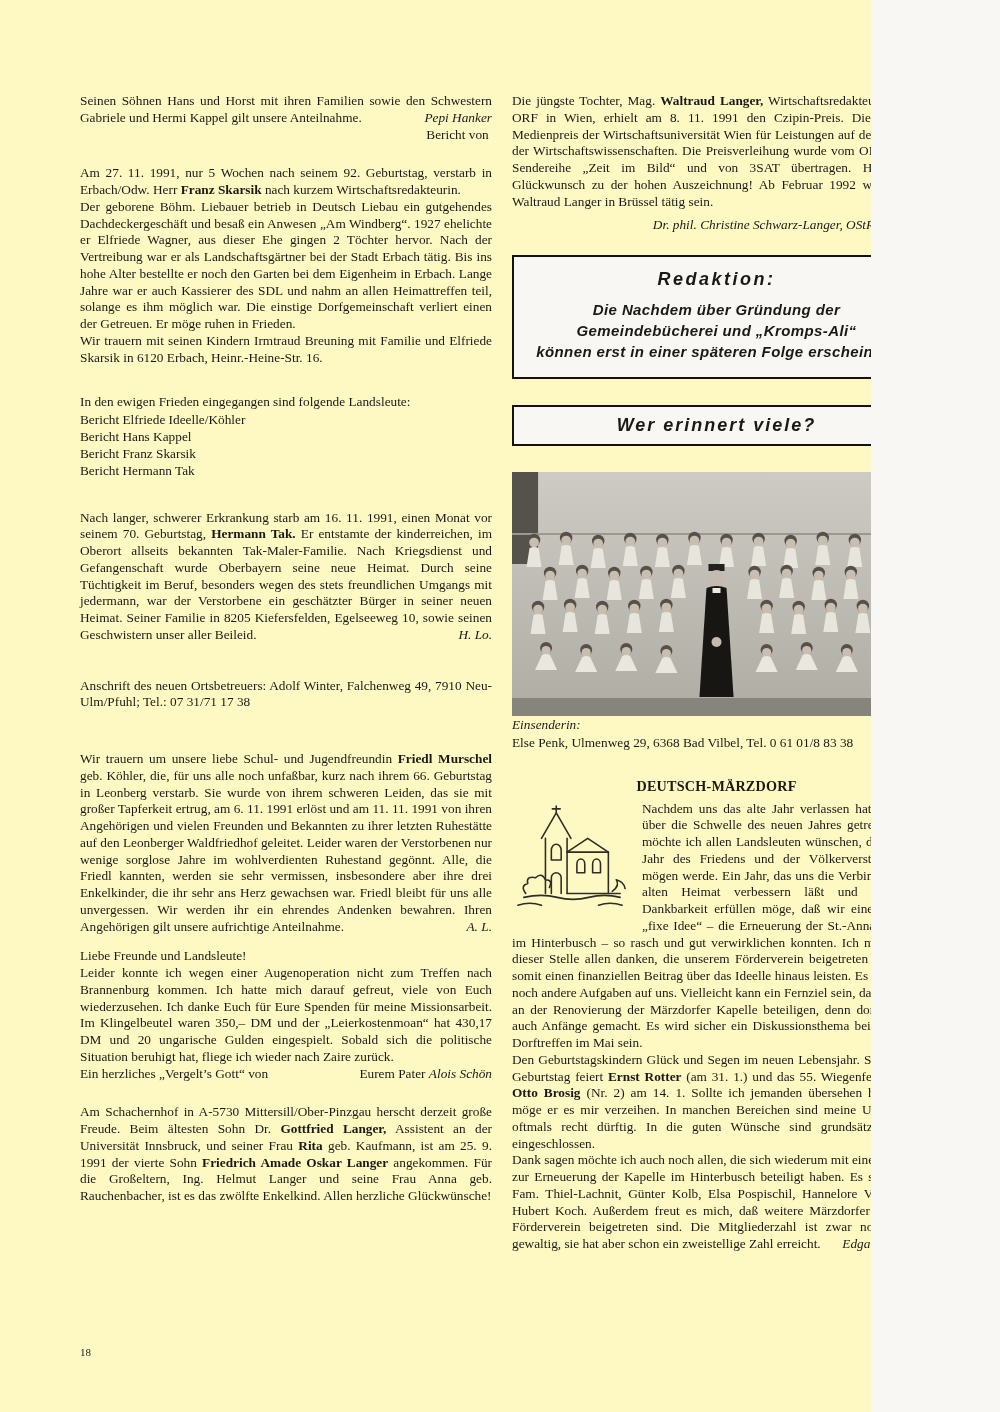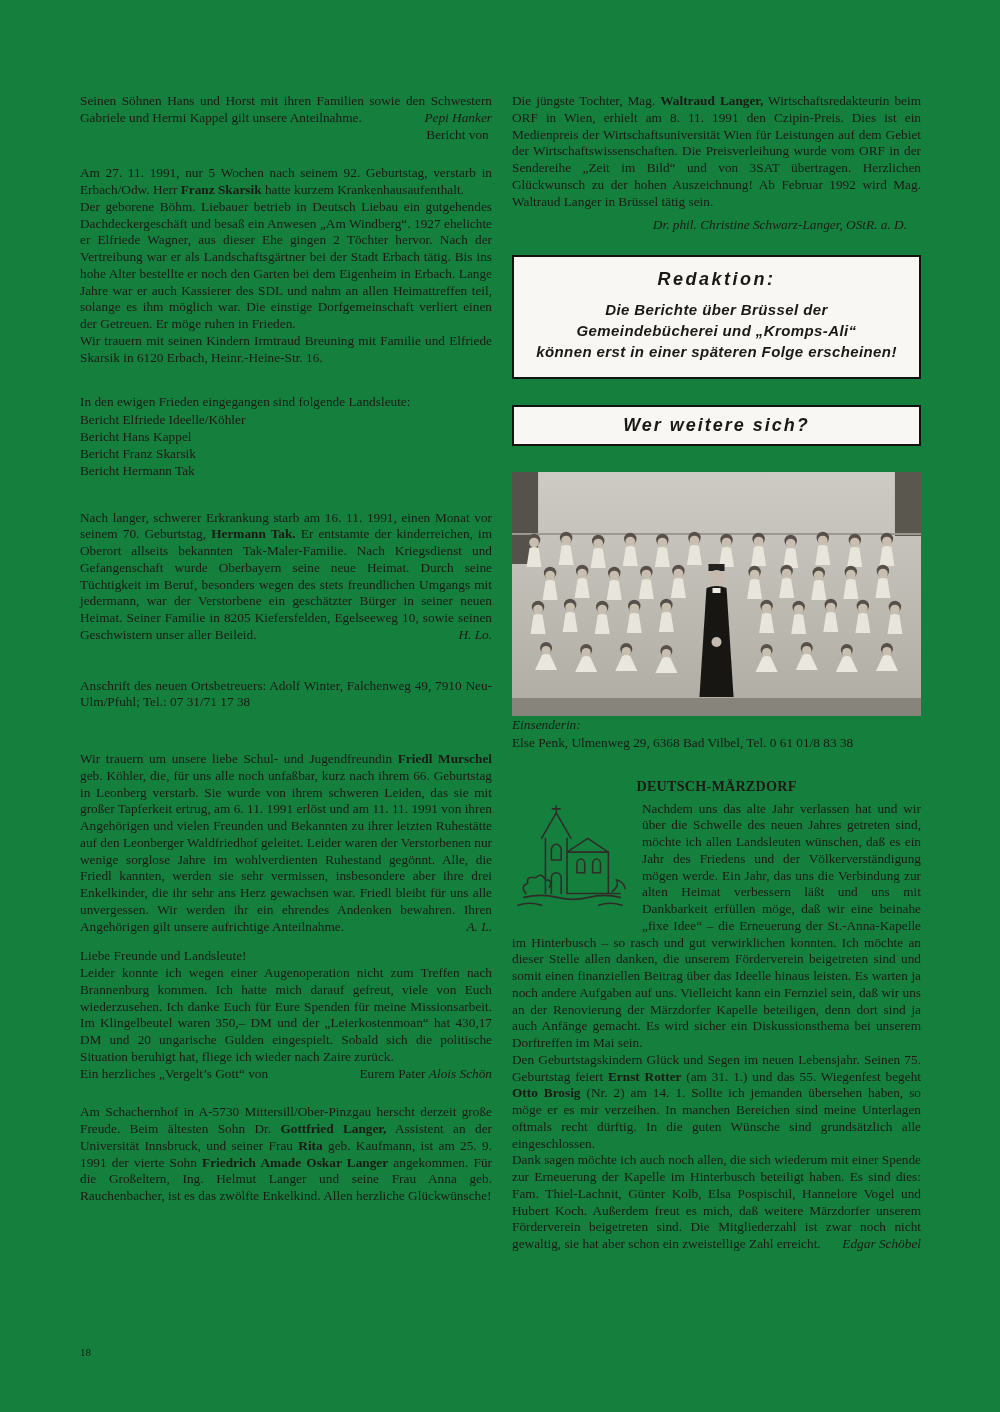--- a/index.html
+++ b/index.html
@@ -1,23 +1,23 @@
 <!DOCTYPE html>
 <html lang="de"><head>
 <meta charset="utf-8">
 <style>
   * { box-sizing: border-box; }
   html, body { margin: 0; padding: 0; }
   body { background: #f8f7f3; }
 
   .page {
     position: relative;
-    width: 1000px;
+    width: 871px;
     height: 1412px;
-    background: #15803d;
+    background: #fef9c3;
     font-family: "Liberation Serif", serif;
     color: #1b1916;
     overflow: hidden;
   }
 
   .col { position: absolute; top: 93px; }
   .col-left  { left: 80px;  width: 412px; }
   .col-right { left: 512px; width: 409px; }
 
   .para {
@@ -98,21 +98,21 @@
 </style>
 </head>
 <body>
 
 <div class="page">
 
   <section class="col col-left">
 
     <p class="para g22"><span>Seinen Söhnen Hans und Horst mit ihren Familien sowie den Schwestern Gabriele und Hermi Kappel gilt unsere Anteilnahme. </span><span class="i fr">Pepi Hanker</span><span class="fr">Bericht von&nbsp;</span></p>
 
-    <p class="para"><span>Am 27. 11. 1991, nur 5 Wochen nach seinem 92. Geburtstag, verstarb in Erbach/Odw. Herr </span><span class="b">Franz Skarsik</span><span> hatte kurzem Krankenhausaufenthalt.</span></p>
+    <p class="para"><span>Am 27. 11. 1991, nur 5 Wochen nach seinem 92. Geburtstag, verstarb in Erbach/Odw. Herr </span><span class="b">Franz Skarsik</span><span> nach kurzem Wirtschaftsredakteurin.</span></p>
 
     <p class="para"><span>Der geborene Böhm. Liebauer betrieb in Deutsch Liebau ein gutgehendes Dachdeckergeschäft und besaß ein Anwesen „Am Windberg“. 1927 ehelichte er Elfriede Wagner, aus dieser Ehe gingen 2 Töchter hervor. Nach der Vertreibung war er als Landschaftsgärtner bei der Stadt Erbach tätig. Bis ins hohe Alter bestellte er noch den Garten bei dem Eigenheim in Erbach. Lange Jahre war er auch Kassierer des SDL und nahm an allen Heimattreffen teil, solange es ihm möglich war. Die einstige Dorfgemeinschaft verliert einen der Getreuen. Er möge ruhen in Frieden.</span></p>
 
     <p class="para g26"><span>Wir trauern mit seinen Kindern Irmtraud Breuning mit Familie und Elfriede Skarsik in 6120 Erbach, Heinr.-Heine-Str. 16.</span></p>
 
     <div class="g30">
       <div class="list-line">In den ewigen Frieden eingegangen sind folgende Landsleute:</div>
       <div class="list-line">Bericht Elfriede Ideelle/Köhler</div>
       <div class="list-line">Bericht Hans Kappel</div>
       <div class="list-line">Bericht Franz Skarsik</div>
@@ -132,27 +132,27 @@
   </section>
 
   <section class="col col-right">
 
     <p class="para g6"><span>Die jüngste Tochter, Mag. </span><span class="b">Waltraud Langer,</span><span> Wirtschaftsredakteurin beim ORF in Wien, erhielt am 8. 11. 1991 den Czipin-Preis. Dies ist ein Medienpreis der Wirtschaftsuniversität Wien für Leistungen auf dem Gebiet der Wirtschaftswissenschaften. Die Preisverleihung wurde vom ORF in der Sendereihe „Zeit im Bild“ und von 3SAT übertragen. Herzlichen Glückwunsch zu der hohen Auszeichnung! Ab Februar 1992 wird Mag. Waltraud Langer in Brüssel tätig sein.</span></p>
 
     <div class="sig-line g20">Dr. phil. Christine Schwarz-Langer, OStR. a. D.</div>
 
     <div class="box redaktion g26">
       <div class="box-title">Redaktion:</div>
-      <div class="box-line">Die Berichte über Brüssel der</div>
+      <div class="box-line">Die Nachdem über Gründung der</div>
       <div class="box-line">Gemeindebücherei und „Kromps-Ali“</div>
       <div class="box-line">können erst in einer späteren Folge erscheinen!</div>
     </div>
 
     <div class="box wer g26">
-      <div class="box-title">Wer weitere sich?</div>
+      <div class="box-title">Wer erinnert viele?</div>
     </div>
 
     <figure class="photo g16">
       <svg width="409" height="244" viewBox="0 0 408 244" preserveAspectRatio="none">
         <defs>
           <linearGradient id="wall" x1="0" y1="0" x2="0" y2="1">
             <stop offset="0" stop-color="#cdcbc3"></stop>
             <stop offset="1" stop-color="#aeaca3"></stop>
           </linearGradient>
           <g id="gs">

